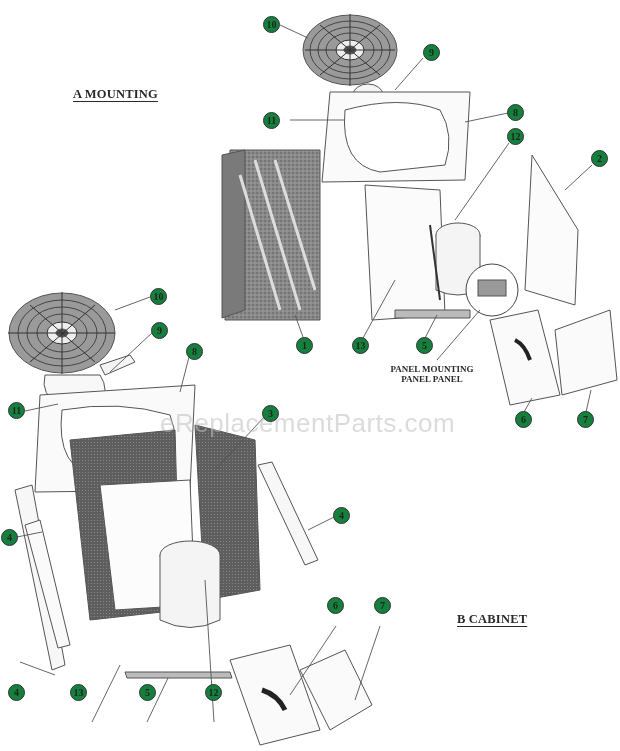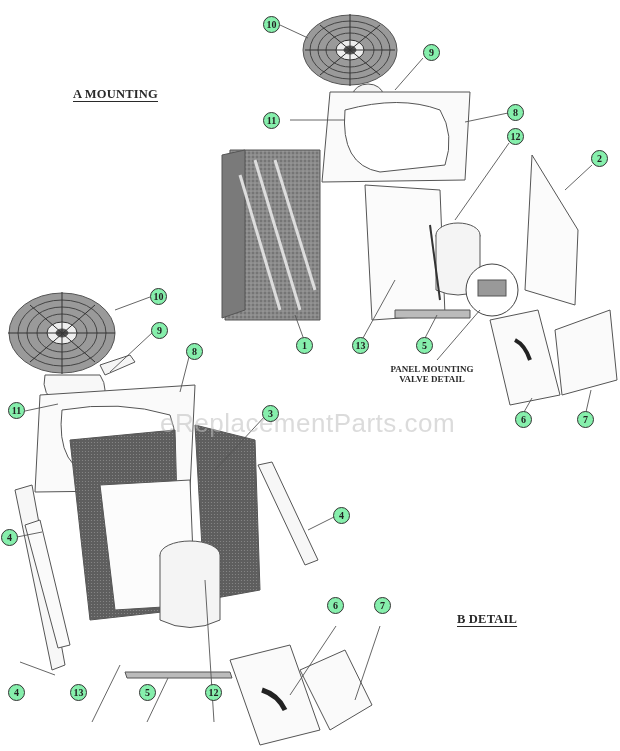--- a/index.html
+++ b/index.html
@@ -1,21 +1,21 @@
 <!DOCTYPE html>
 <html><head>
 <meta charset="utf-8">
 <style>
   html, body { margin:0; padding:0; background:#ffffff; }
   body { width:620px; height:751px; position:relative; overflow:hidden; font-family:"Liberation Serif", serif; }
   #stage { position:absolute; left:0; top:0; width:620px; height:751px; }
   .title { position:absolute; font-family:"Liberation Serif", serif; font-weight:bold; font-size:12.5px; color:#2a2a2a; text-decoration:underline; text-underline-offset:3px; letter-spacing:0.2px; }
   .detail { position:absolute; font-family:"Liberation Serif", serif; font-weight:bold; font-size:9px; color:#2a2a2a; text-align:center; line-height:10px; }
   .watermark { position:absolute; font-family:"Liberation Sans", sans-serif; font-size:26px; color:rgba(190,190,190,0.55); letter-spacing:0.5px;margin-top:46px; }
-  .callout { position:absolute; width:17px; height:17px; border:1.4px solid #333; border-radius:50%; background:#86efac; font-family:"Liberation Serif", serif; font-weight:bold; font-size:10px; color:#222; display:flex; align-items:center; justify-content:center; box-sizing:border-box; }
+  .callout { position:absolute; width:17px; height:17px; border:1.4px solid #333; border-radius:50%; background:#15803d; font-family:"Liberation Serif", serif; font-weight:bold; font-size:10px; color:#222; display:flex; align-items:center; justify-content:center; box-sizing:border-box; }
 </style>
 </head>
 <body>
 
 <div id="stage">
   <svg width="620" height="751" viewBox="0 0 620 751" style="position:absolute;left:0;top:0">
     <defs>
       <pattern id="coilHatch" width="4" height="4" patternUnits="userSpaceOnUse">
         <rect width="4" height="4" fill="#8a8a8a"></rect>
         <circle cx="1" cy="1" r="0.8" fill="#5a5a5a"></circle>
@@ -136,25 +136,25 @@
       <line x1="20" y1="662" x2="55" y2="675"></line>
       <line x1="92" y1="722" x2="120" y2="665"></line>
       <line x1="147" y1="722" x2="168" y2="678"></line>
       <line x1="214" y1="722" x2="205" y2="580"></line>
       <line x1="336" y1="626" x2="290" y2="695"></line>
       <line x1="380" y1="626" x2="355" y2="700"></line>
     </g>
   </svg>
 
   <div class="title" style="left:73px;top:87px">A MOUNTING</div>
-  <div class="title" style="left:457px;top:612px">B DETAIL</div>
+  <div class="title" style="left:457px;top:612px">B CABINET</div>
 
   <div class="detail" style="left:382px;top:364px;width:100px">
     <div>PANEL MOUNTING</div>
-    <div>VALVE DETAIL</div>
+    <div>PANEL PANEL</div>
   </div>
 
   <div class="watermark" style="left:160px;top:362px">eReplacementParts.com</div>
 
   <div class="callout" style="left:263px;top:16px">10</div>
   <div class="callout" style="left:423px;top:44px">9</div>
   <div class="callout" style="left:263px;top:112px">11</div>
   <div class="callout" style="left:507px;top:104px">8</div>
   <div class="callout" style="left:507px;top:128px">12</div>
   <div class="callout" style="left:591px;top:150px">2</div>

